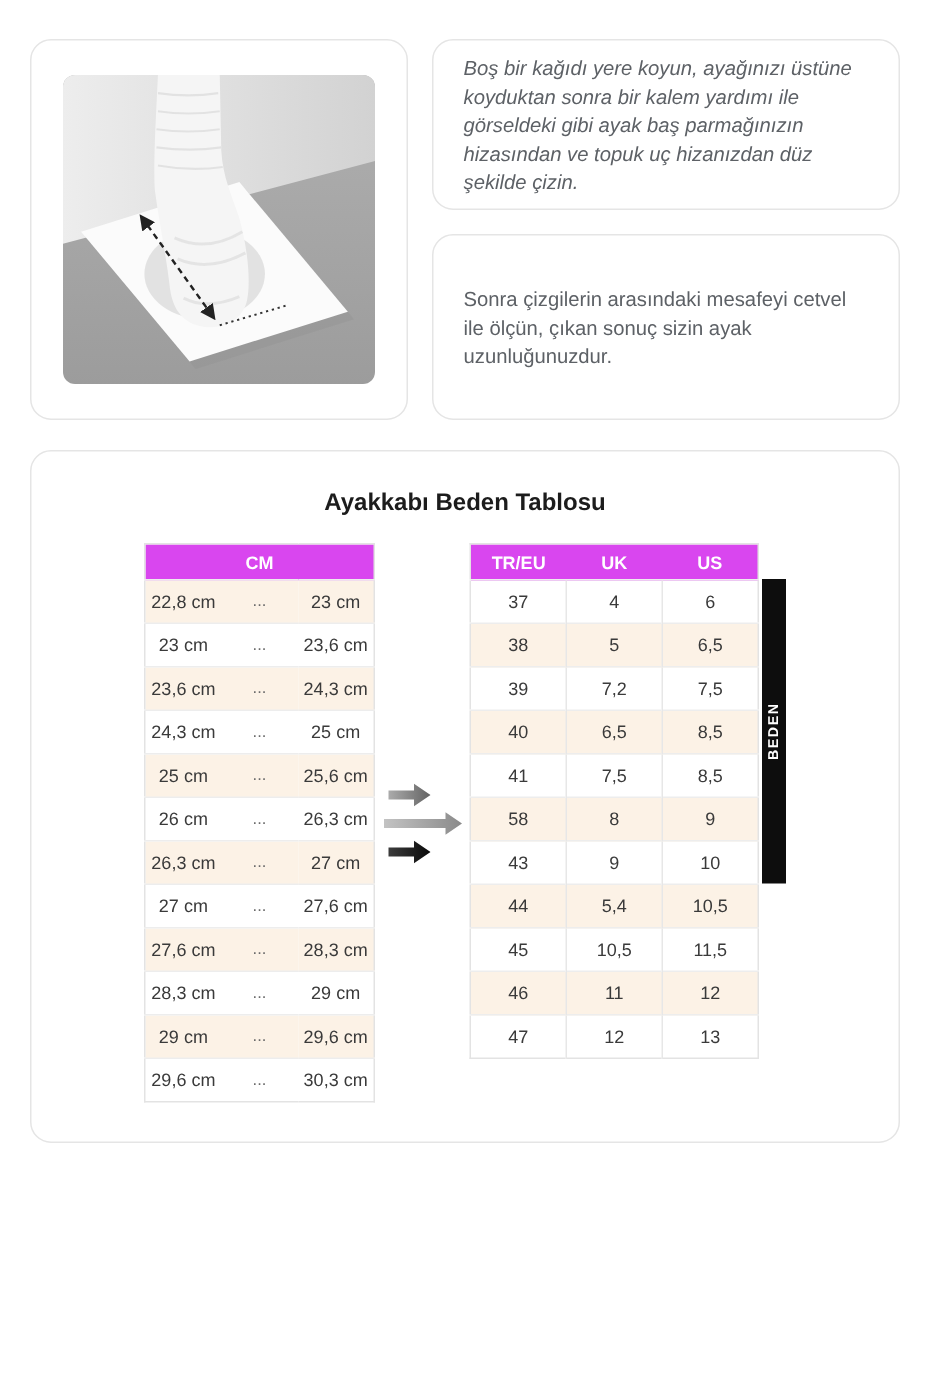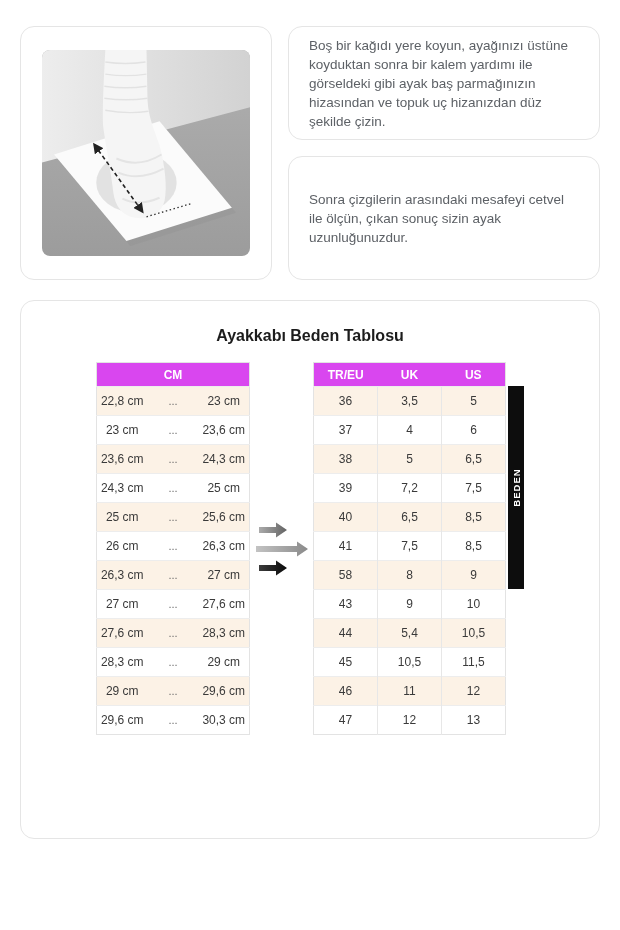--- a/index.html
+++ b/index.html
@@ -13,27 +13,27 @@
   .page-title { margin-top:20px; font-size:17px; font-weight:700; color:#1c1c1c; letter-spacing:.2px; }
 
   
   .measure-section { display:flex; gap:16px; margin:26px 20px 0 20px; }
   .photo-card { width:252px; height:254px; border:1px solid #e5e5e5; border-radius:14px;
                 background:#fff; display:flex; align-items:center; justify-content:center; }
   .photo-frame { width:208px; height:206px; border-radius:8px; overflow:hidden; }
   .instruction-col { display:flex; flex-direction:column; gap:16px; flex:1; }
   .inst-box { border:1px solid #e5e5e5; border-radius:14px; background:#fff;
               padding:14px 20px; display:flex; align-items:center; }
-  .inst-box.first { height:114px; }
+  .inst-box.first { height:114px;font-style:italic; }
   .inst-box.second { height:124px; }
   .inst-text { font-size:13.5px; line-height:19px; color:#5d6166; }
 
   
   .table-card { margin:20px 20px 0 20px; border:1px solid #e5e5e5; border-radius:14px;
-                background:#fff; padding-top:26px; height:539px; }
+                background:#fff; padding-top:26px; height:462px; }
   .table-card-title { text-align:center; font-size:16px; font-weight:700; color:#1c1c1c; }
   .tables-row { display:flex; justify-content:center; margin-top:17px; align-items:flex-start; }
 
   table { border-collapse:collapse; table-layout:fixed; }
   .cm-table { width:154px; border:1px solid #e3e3e3; }
   .conv-table { width:193px; border:1px solid #e3e3e3; }
   th { background:#d946ef; color:#ffffff; font-size:12px; font-weight:700;
        height:24px; text-align:center; }
   td { height:29px; text-align:center; font-size:12px; color:#3a3a3a;
        border-top:1px solid #ededed; }
@@ -221,25 +221,20 @@
       <div class="conv-wrap">
         <table class="conv-table">
           <thead>
             <tr>
                 <th>TR/EU</th>
                 <th>UK</th>
                 <th>US</th>
               </tr>
           </thead>
           <tbody>
-              <tr class="alt">
-                <td>36</td>
-                <td>3,5</td>
-                <td>5</td>
-              </tr>
               <tr>
                 <td>37</td>
                 <td>4</td>
                 <td>6</td>
               </tr>
               <tr class="alt">
                 <td>38</td>
                 <td>5</td>
                 <td>6,5</td>
               </tr>

